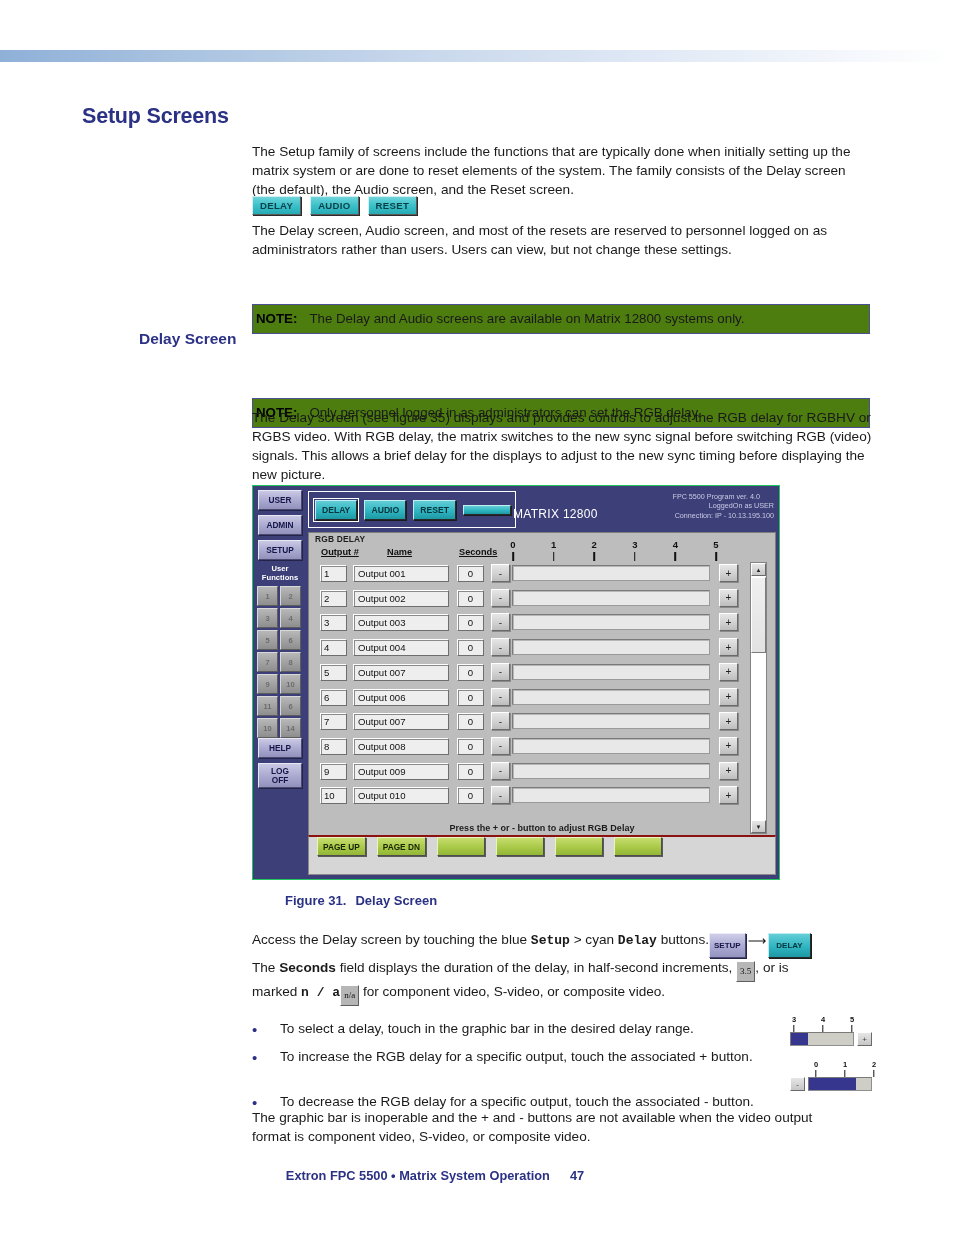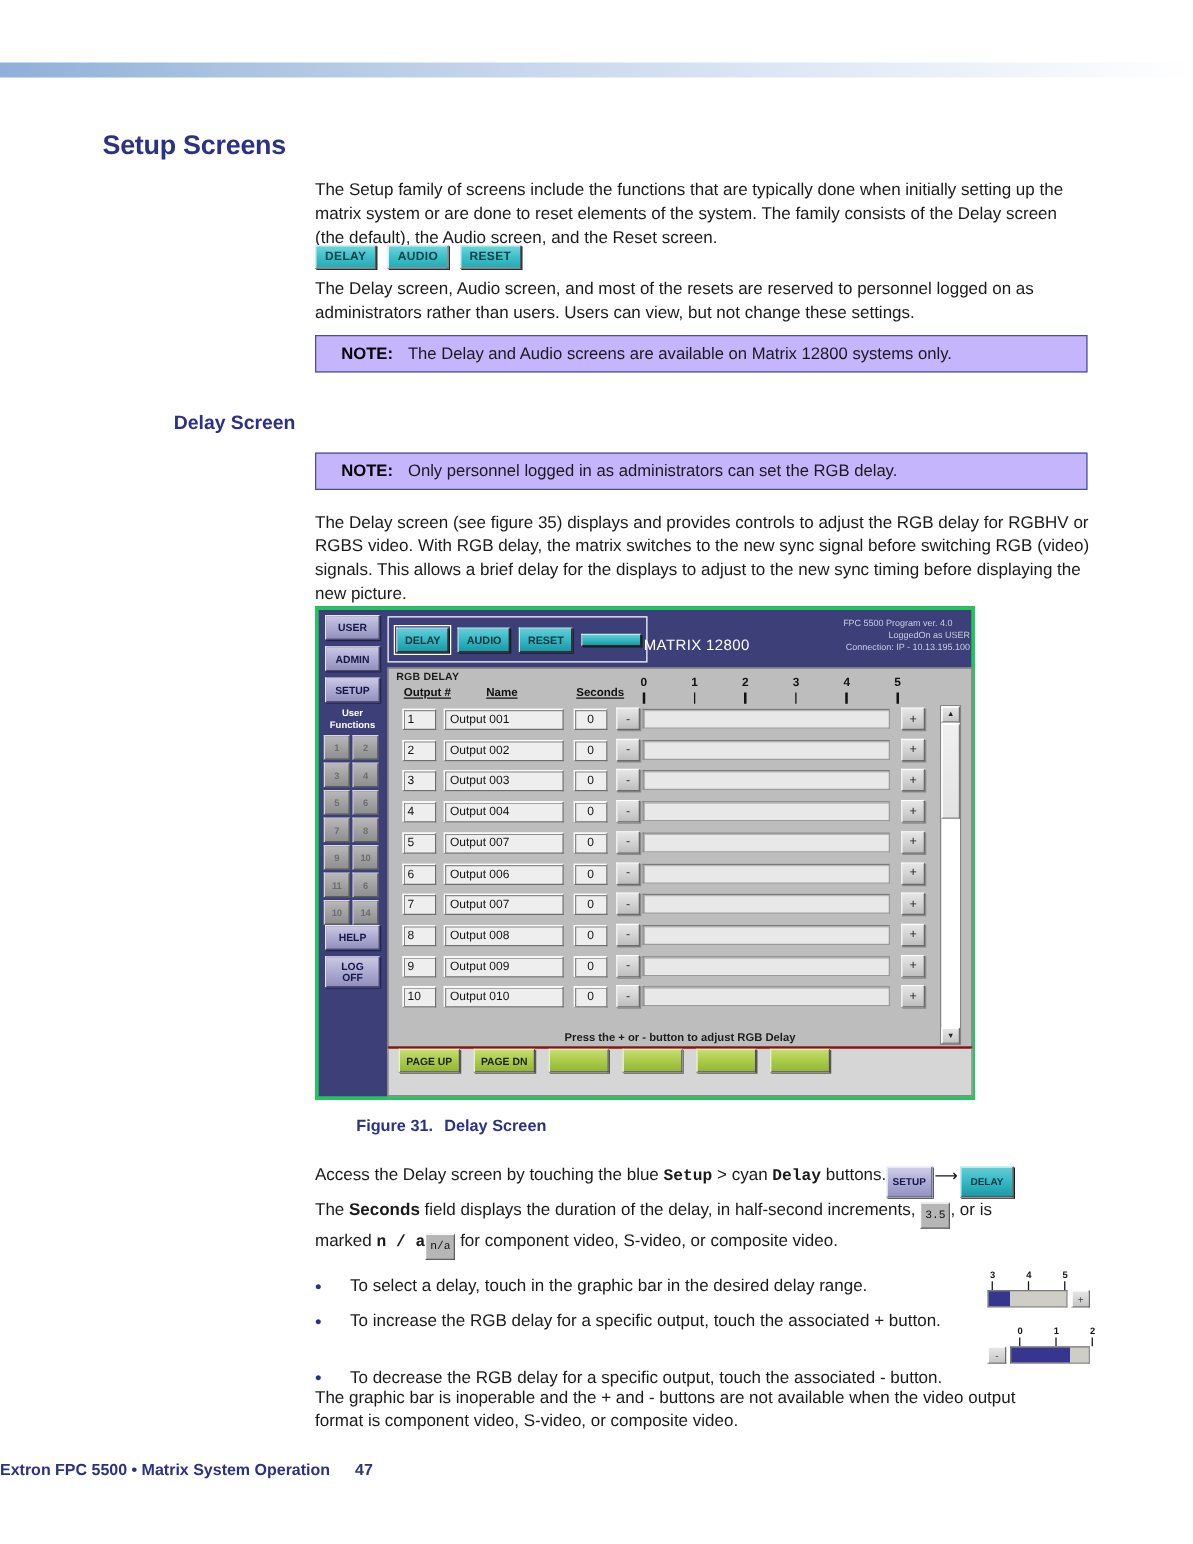--- a/index.html
+++ b/index.html
@@ -41,23 +41,23 @@
   #par-intro { top:142px; width:620px; }
   #par-admins { top:221px; width:620px; }
   #par-delayscreen { top:408px; width:620px; }
   #par-access { top:930px; width:600px; }
   #par-final { top:1108px; width:600px; }
 
   
   .note-box {
     position:absolute; left:252px; width:618px;
     border:1.4px solid #4c4f93;
-    background:#c4b5fd;
-    padding:6px 10px 7px 20px;
-    font-size:13.3px; color:#1a1a1a;
+    background:#4d7c0f;
+    padding:6px 10px 7px 3px;
+    font-size:13.3px; color:#1a1a1a;margin-top:36px;
   }
   .note-box .note-label { font-weight:bold; color:#000; }
   .note-box .note-text { margin-left:12px; }
   #note-1 { top:268px; }
   #note-2 { top:362px; }
 
   
   #inline-tabs {
     position:absolute; left:252px; top:196px;
     display:flex; gap:9px;
@@ -71,21 +71,21 @@
     letter-spacing:0.3px;
     min-width:44px;
     box-shadow:1px 1px 0 #2b2b2b;
   }
 
   
   #figure {
     position:absolute; left:252px; top:485px;
     width:528px; height:395px;
     background:#3d3f78;
-    border:3px solid #22c55e;
+    border:1px solid #22c55e;
   }
   #fig-sidebar {
     position:absolute; left:3px; top:4px; width:48px; height:386px;
   }
   .side-btn {
     width:44px; margin:0 auto 5px auto;
     background:linear-gradient(to bottom,#c9c8e4 0%, #a9a8cf 55%, #9291bd 100%);
     border:1px solid #4a4a70; border-top-color:#e8e8f5; border-left-color:#e8e8f5;
     color:#15154a; font-weight:bold; font-size:8.3px;
     text-align:center; padding:4px 0 4px 0;
@@ -252,21 +252,21 @@
     background:linear-gradient(to bottom,#63cdd6 0%, #2fb6c2 55%, #1d98a4 100%);
     border:1px solid #2a2a2a; border-top-color:#bfeef2; border-left-color:#bfeef2;
     color:#07343b; font-weight:bold; font-size:8px; padding:2px 7px;
     box-shadow:1px 1px 0 #1c1c1c;
   }
   .inline-field {
     display:inline-block; vertical-align:-2px;
     background:#b6b6b6; border:1px solid #ffffff;
     border-right-color:#5e5e5e; border-bottom-color:#5e5e5e;
     color:#111; font-size:9px; padding:0px 3px; font-weight:normal;
-    font-family:Liberation Mono, monospace;
+    font-family:Liberation Serif, serif;
   }
 
   
   .bullet-row {
     position:absolute; left:252px; width:540px;
     font-size:13.6px; line-height:19.1px; color:#1a1a1a;
   }
   .bullet-dot {
     position:absolute; left:0; top:2px; color:#2b3184; font-size:15px; line-height:17px;
   }
@@ -298,21 +298,21 @@
   .mini-btn {
     width:15px; height:14px;
     background:linear-gradient(to bottom,#e6e6e6,#c6c6c6);
     border:1px solid #6a6a6a; border-top-color:#ffffff; border-left-color:#ffffff;
     font-size:8px; color:#444; display:flex; align-items:center; justify-content:center;
   }
 
   
   #page-footer {
     position:absolute; left:0; top:1168px; width:954px;
-    text-align:left; padding-right:84px;
+    text-align:center; padding-right:84px;
     font-size:12.8px; font-weight:bold; color:#2b3184;
   }
   #page-footer .pg-num { margin-left:20px; }
 </style>
 </head>
 <body>
 
 <div id="top-rule"></div>
 
 <div id="page-title">Setup Screens</div>

